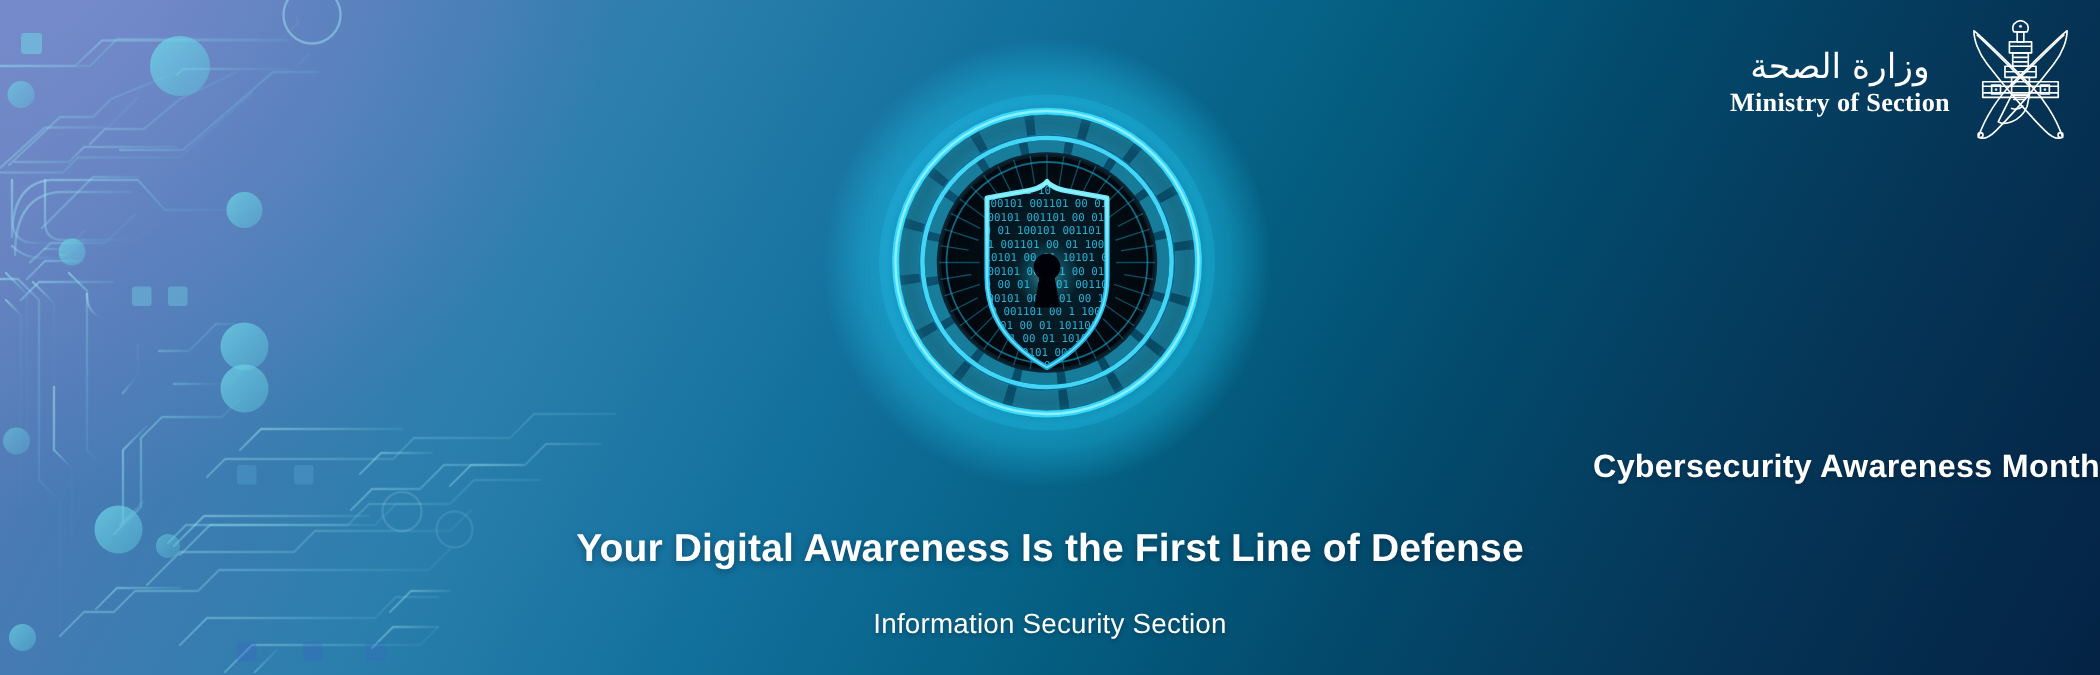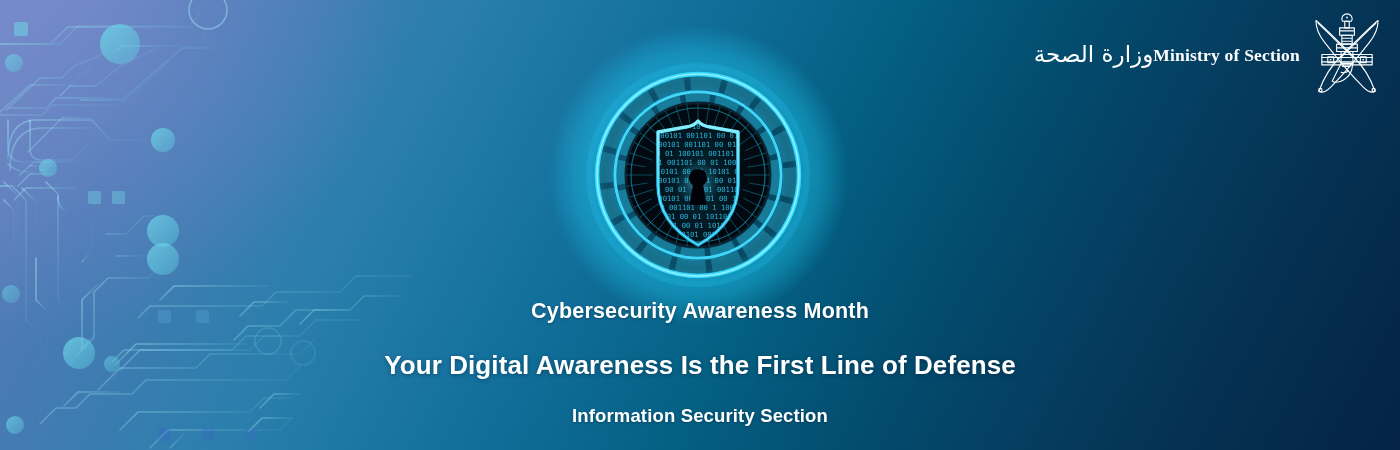--- a/index.html
+++ b/index.html
@@ -57,50 +57,52 @@
     text-align:center;
     color:#ffffff;
   }
   .line-kicker {
     font-size:21.5px;
     font-weight:600;
     letter-spacing:0.2px;
     line-height:30px;
     color:#ffffff;
     text-shadow:0 1px 3px rgba(0,20,40,0.35);
+    text-align:right;
   }
   .line-headline {
     margin-top:20px;
     font-size:26px;
     font-weight:700;
     letter-spacing:0.1px;
     line-height:38px;
     color:#ffffff;
     text-shadow:0 1px 4px rgba(0,20,40,0.4);
   }
   .line-section {
     margin-top:19px;
     font-size:18.5px;
-    font-weight:700;
+    font-weight:400;
     letter-spacing:0.15px;
     line-height:26px;
     color:#ffffff;
     text-shadow:0 1px 3px rgba(0,20,40,0.35);
   }
 
   
   .moh-logo {
     position:absolute;
     right:16px; top:10px;
     display:flex;
     align-items:center;
     gap:10px;
   }
   .moh-text {
     display:flex;
+    flex-direction:column;
     align-items:center;
     color:#ffffff;
     line-height:1;
   }
   .moh-arabic {
     font-family:"DejaVu Sans", sans-serif;
     font-size:23px;
     font-weight:400;
     color:#ffffff;
     direction:rtl;

